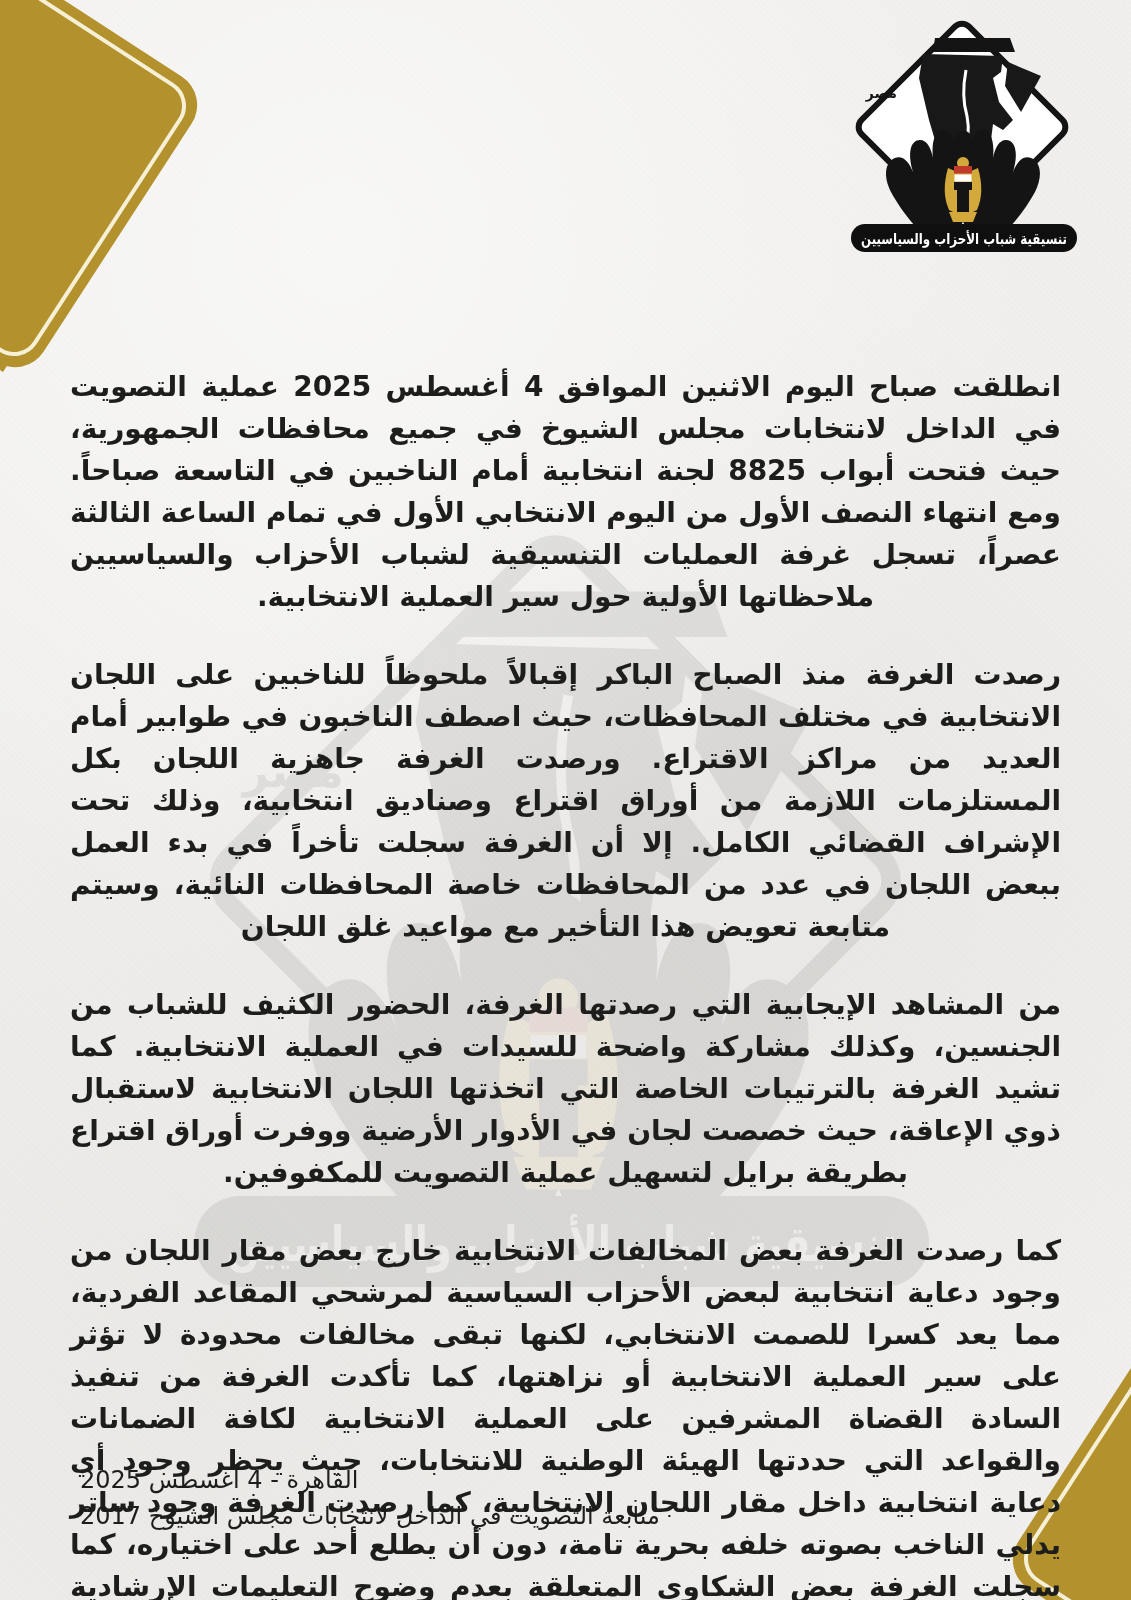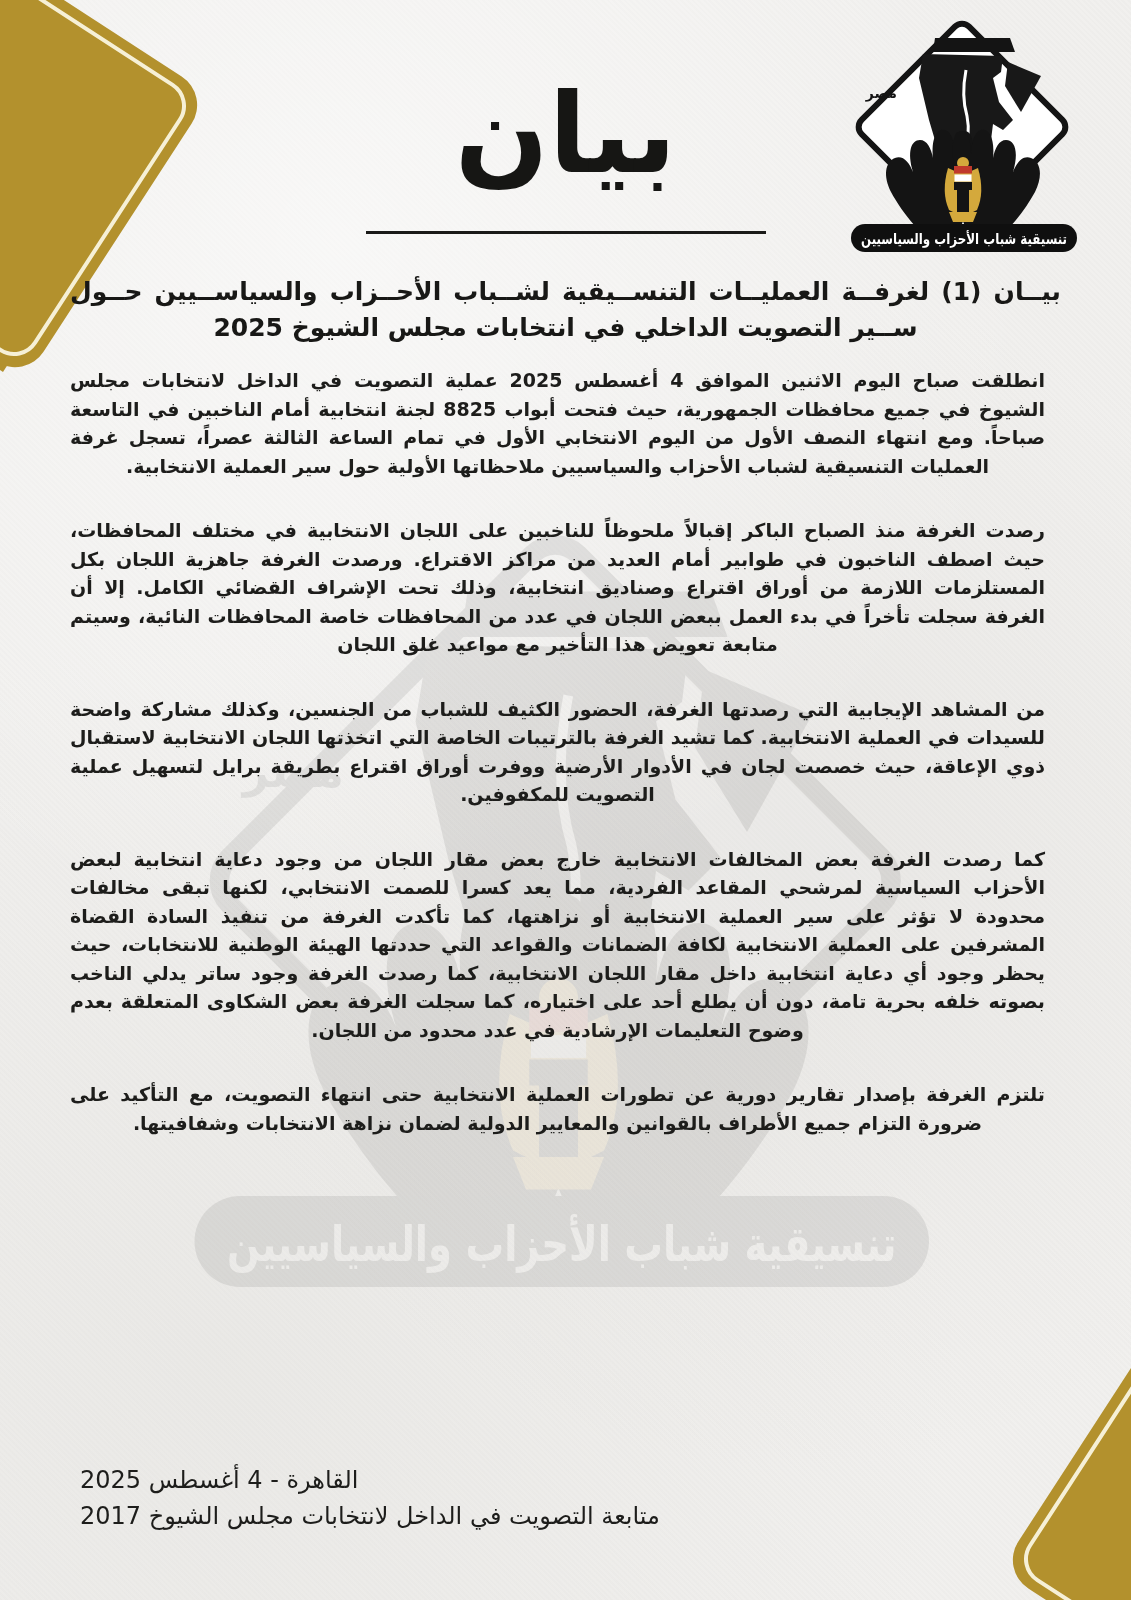--- a/index.html
+++ b/index.html
@@ -37,23 +37,23 @@
   .doc-title{font-size:110px;font-weight:800;line-height:1.75;color:#161614;letter-spacing:-2px;}
   .title-rule{width:400px;height:3px;background:#1a1a18;margin:0 auto;}
 
   .doc-heading{
     position:absolute;top:274px;left:70px;right:70px;z-index:2;margin:0;
     direction:rtl;text-align:justify;text-align-last:center;
     font-size:25px;font-weight:800;line-height:1.45;color:#181816;
   }
   .doc-body{position:absolute;top:366px;left:70px;right:70px;z-index:2;}
   .doc-body p{
-    margin:0 16px 36px 0;direction:rtl;
+    margin:0 0 36px 0;direction:rtl;
     text-align:justify;text-align-last:center;
-    font-size:19px;font-weight:700;line-height:1.5;color:#1d1d1b;
+    font-size:28px;font-weight:700;line-height:1.5;color:#1d1d1b;
   }
   .doc-footer{position:absolute;left:80px;top:1462px;z-index:2;
               direction:rtl;text-align:left;}
   .doc-footer div{font-size:24px;font-weight:400;line-height:1.5;color:#1d1d1b;white-space:nowrap;}
 </style>
 </head>
 <body dir="rtl">
 
 <div class="page">
 
@@ -109,26 +109,21 @@
     <div class="inner"></div>
   </div>
   <div class="corner corner-br">
     <div class="inner"></div>
   </div>
 
   <svg class="logo" viewBox="0 0 240 240">
     <use href="#cps-logo" xlink:href="#cps-logo"></use>
   </svg>
 
-  <div class="title-wrap">
-    <div class="doc-title">بيان</div>
-    <div class="title-rule"></div>
-  </div>
 
-  <h2 class="doc-heading">بيــان (1) لغرفــة العمليــات التنســيقية لشــباب الأحــزاب والسياســيين حــول ســير التصويت الداخلي في انتخابات مجلس الشيوخ 2025</h2>
 
   <main class="doc-body">
     <p>انطلقت صباح اليوم الاثنين الموافق 4 أغسطس 2025 عملية التصويت في الداخل لانتخابات مجلس الشيوخ في جميع محافظات الجمهورية، حيث فتحت أبواب 8825 لجنة انتخابية أمام الناخبين في التاسعة صباحاً. ومع انتهاء النصف الأول من اليوم الانتخابي الأول في تمام الساعة الثالثة عصراً، تسجل غرفة العمليات التنسيقية لشباب الأحزاب والسياسيين ملاحظاتها الأولية حول سير العملية الانتخابية.</p>
     <p>رصدت الغرفة منذ الصباح الباكر إقبالاً ملحوظاً للناخبين على اللجان الانتخابية في مختلف المحافظات، حيث اصطف الناخبون في طوابير أمام العديد من مراكز الاقتراع. ورصدت الغرفة جاهزية اللجان بكل المستلزمات اللازمة من أوراق اقتراع وصناديق انتخابية، وذلك تحت الإشراف القضائي الكامل. إلا أن الغرفة سجلت تأخراً في بدء العمل ببعض اللجان في عدد من المحافظات خاصة المحافظات النائية، وسيتم متابعة تعويض هذا التأخير مع مواعيد غلق اللجان</p>
     <p>من المشاهد الإيجابية التي رصدتها الغرفة، الحضور الكثيف للشباب من الجنسين، وكذلك مشاركة واضحة للسيدات في العملية الانتخابية. كما تشيد الغرفة بالترتيبات الخاصة التي اتخذتها اللجان الانتخابية لاستقبال ذوي الإعاقة، حيث خصصت لجان في الأدوار الأرضية ووفرت أوراق اقتراع بطريقة برايل لتسهيل عملية التصويت للمكفوفين.</p>
     <p>كما رصدت الغرفة بعض المخالفات الانتخابية خارج بعض مقار اللجان من وجود دعاية انتخابية لبعض الأحزاب السياسية لمرشحي المقاعد الفردية، مما يعد كسرا للصمت الانتخابي، لكنها تبقى مخالفات محدودة لا تؤثر على سير العملية الانتخابية أو نزاهتها، كما تأكدت الغرفة من تنفيذ السادة القضاة المشرفين على العملية الانتخابية لكافة الضمانات والقواعد التي حددتها الهيئة الوطنية للانتخابات، حيث يحظر وجود أي دعاية انتخابية داخل مقار اللجان الانتخابية، كما رصدت الغرفة وجود ساتر يدلي الناخب بصوته خلفه بحرية تامة، دون أن يطلع أحد على اختياره، كما سجلت الغرفة بعض الشكاوى المتعلقة بعدم وضوح التعليمات الإرشادية في عدد محدود من اللجان.</p>
     <p>تلتزم الغرفة بإصدار تقارير دورية عن تطورات العملية الانتخابية حتى انتهاء التصويت، مع التأكيد على ضرورة التزام جميع الأطراف بالقوانين والمعايير الدولية لضمان نزاهة الانتخابات وشفافيتها.</p>
   </main>
 
   <footer class="doc-footer">

